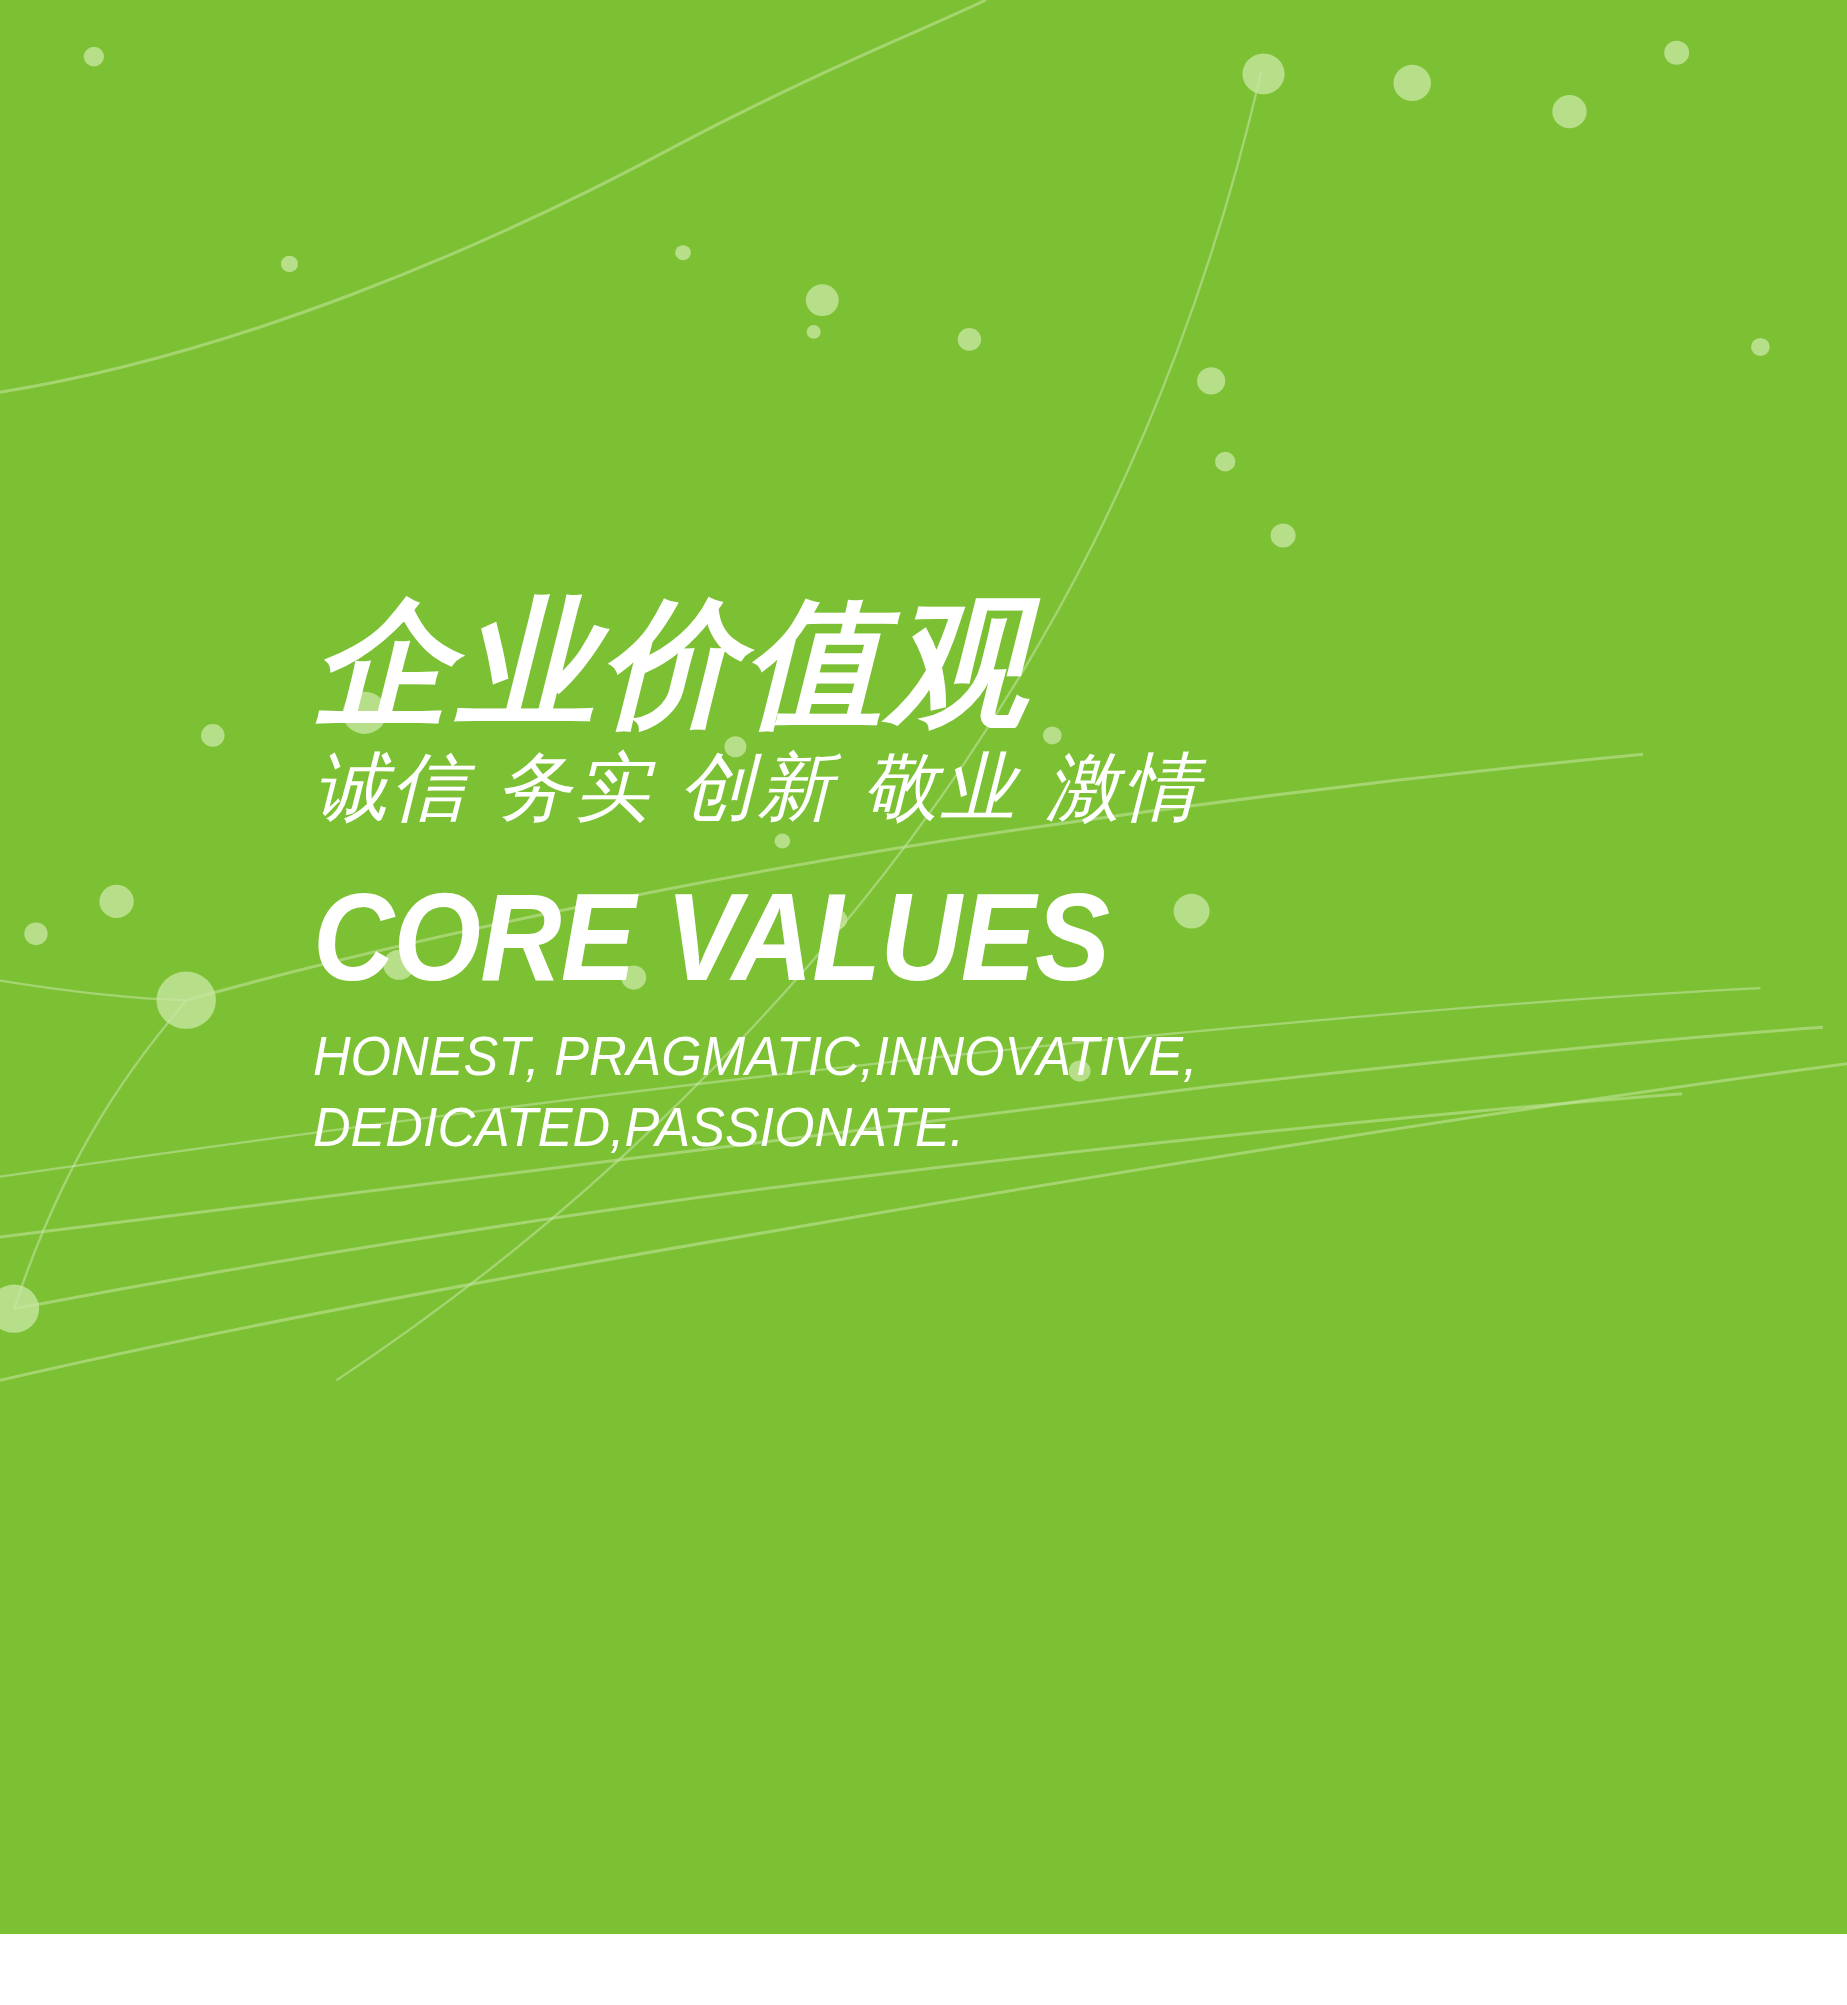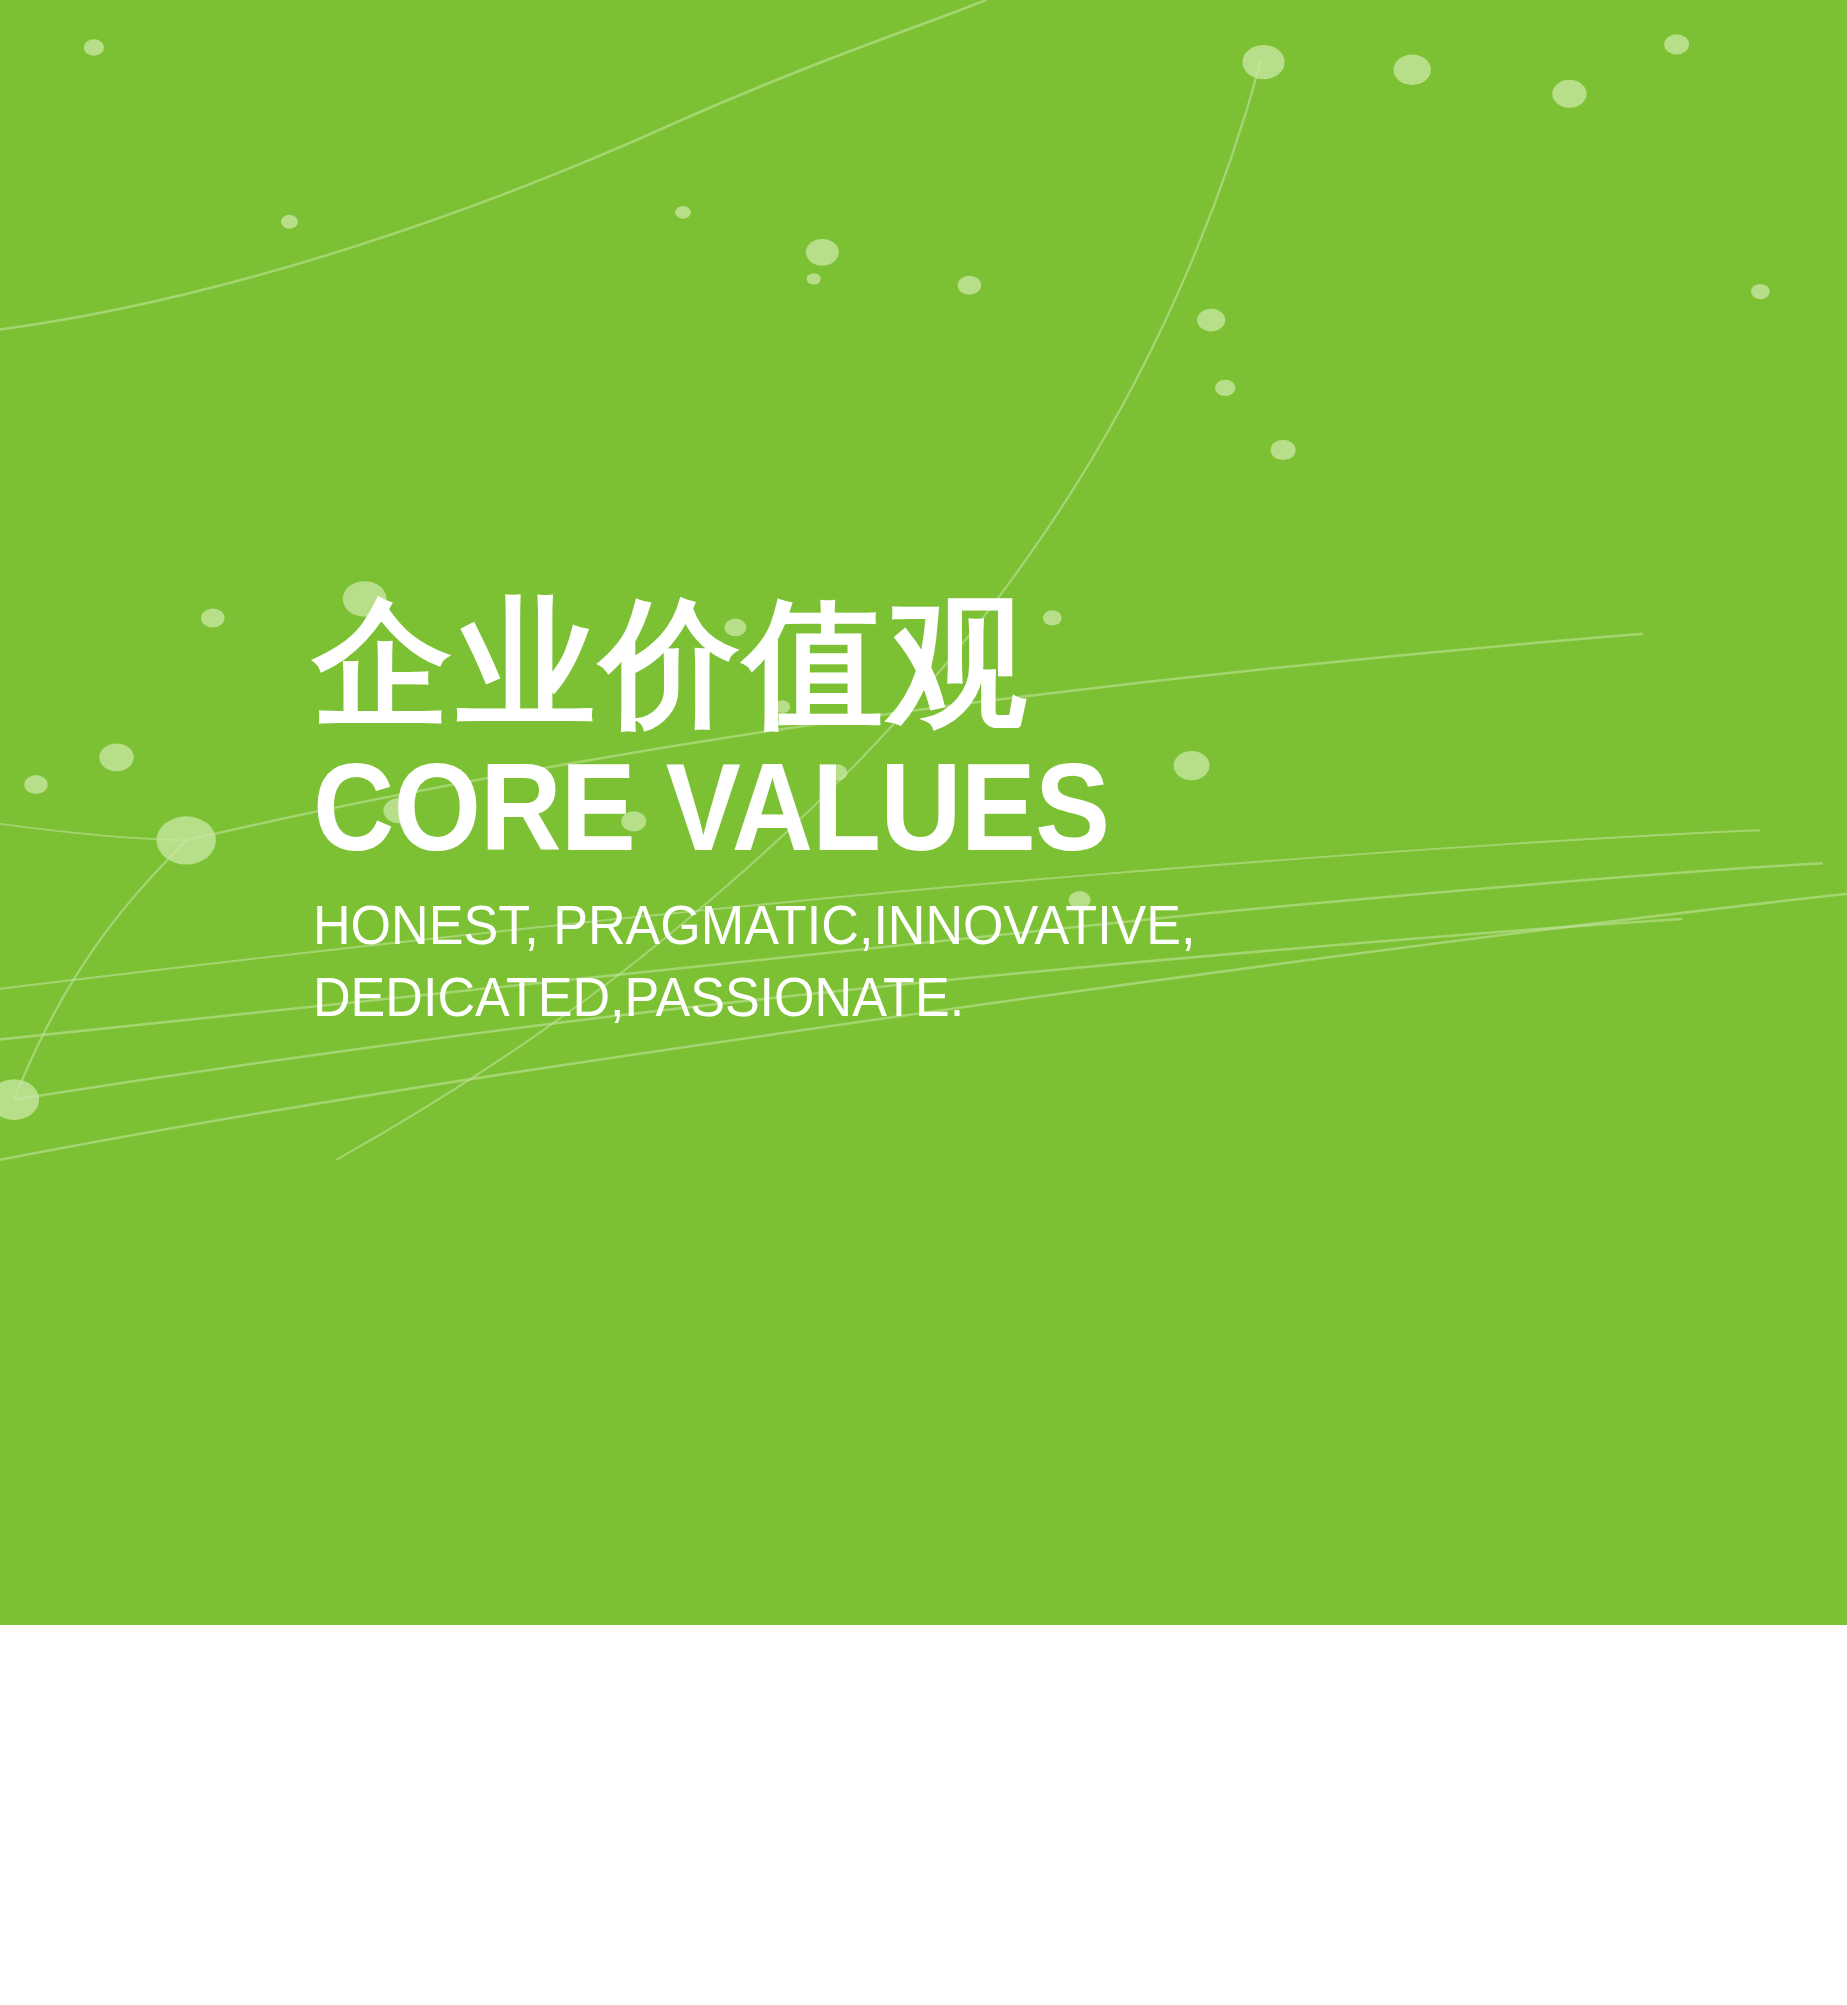--- a/index.html
+++ b/index.html
@@ -4,24 +4,25 @@
 <title>Core Values Poster</title>
 <style>
   html, body {
     margin: 0;
     padding: 0;
     background: #ffffff;
   }
   #poster {
     position: relative;
     width: 1848px;
-    height: 1625px;
+    height: 1934px;
     overflow: hidden;
     background: #7cc134;
     font-family: "Liberation Sans", "DejaVu Sans", sans-serif;
+    font-style: italic;
   }
   #bg-network {
     position: absolute;
     inset: 0;
     width: 100%;
     height: 100%;
     pointer-events: none;
   }
   #content {
     position: absolute;
@@ -128,20 +129,21 @@
         <circle cx="46" cy="1238" r="15" class="netdot"></circle>
         <circle cx="149" cy="1195" r="22" class="netdot"></circle>
         <circle cx="2250" cy="460" r="12" class="netdot"></circle>
       </g>
   </svg>
 
   <div id="content">
 
     <h1 class="cn-title" style="color: rgb(255, 255, 255);">企业价值观</h1>
 
+    <p class="cn-sub" style="color: rgb(255, 255, 255);">诚信  务实  创新  敬业  激情</p>
 
     <h2 class="en-title" style="color: rgb(255, 255, 255);">CORE VALUES</h2>
 
     <div class="en-sub" style="color: rgb(255, 255, 255);">
       <span class="en-sub-line">HONEST, PRAGMATIC,INNOVATIVE,</span>
       <span class="en-sub-line">DEDICATED,PASSIONATE.</span>
     </div>
 
   </div>
 </div>

